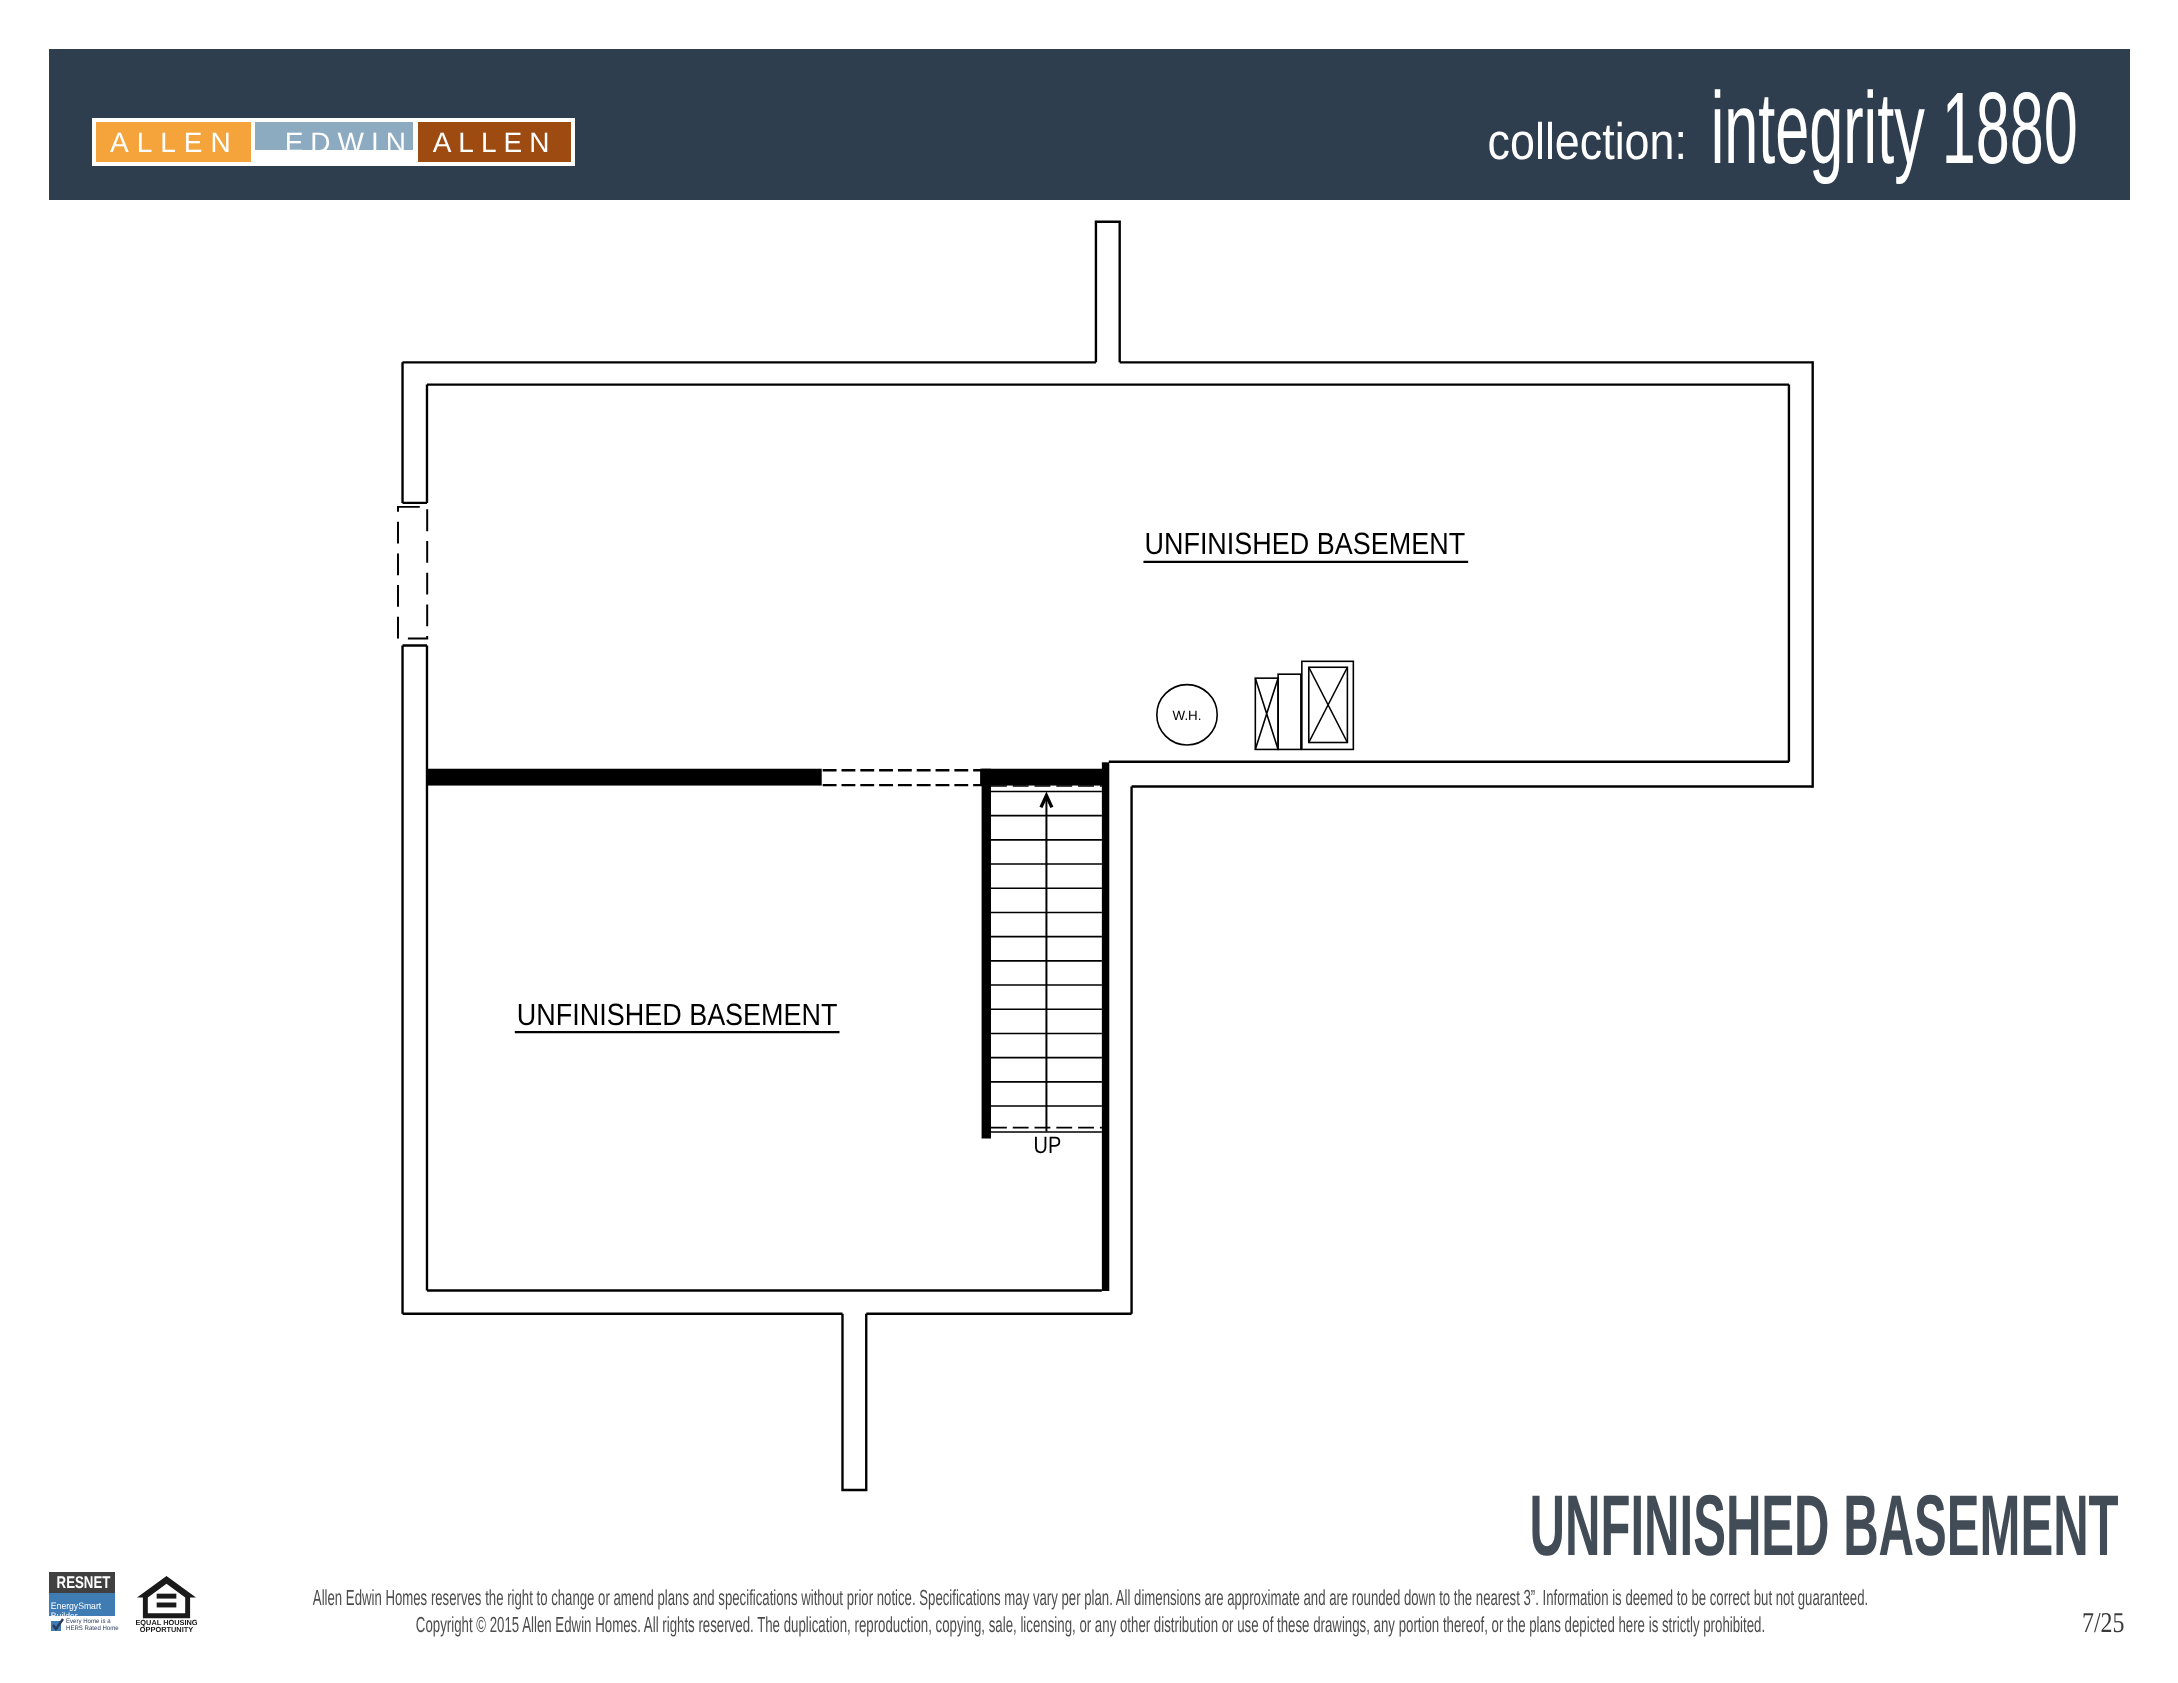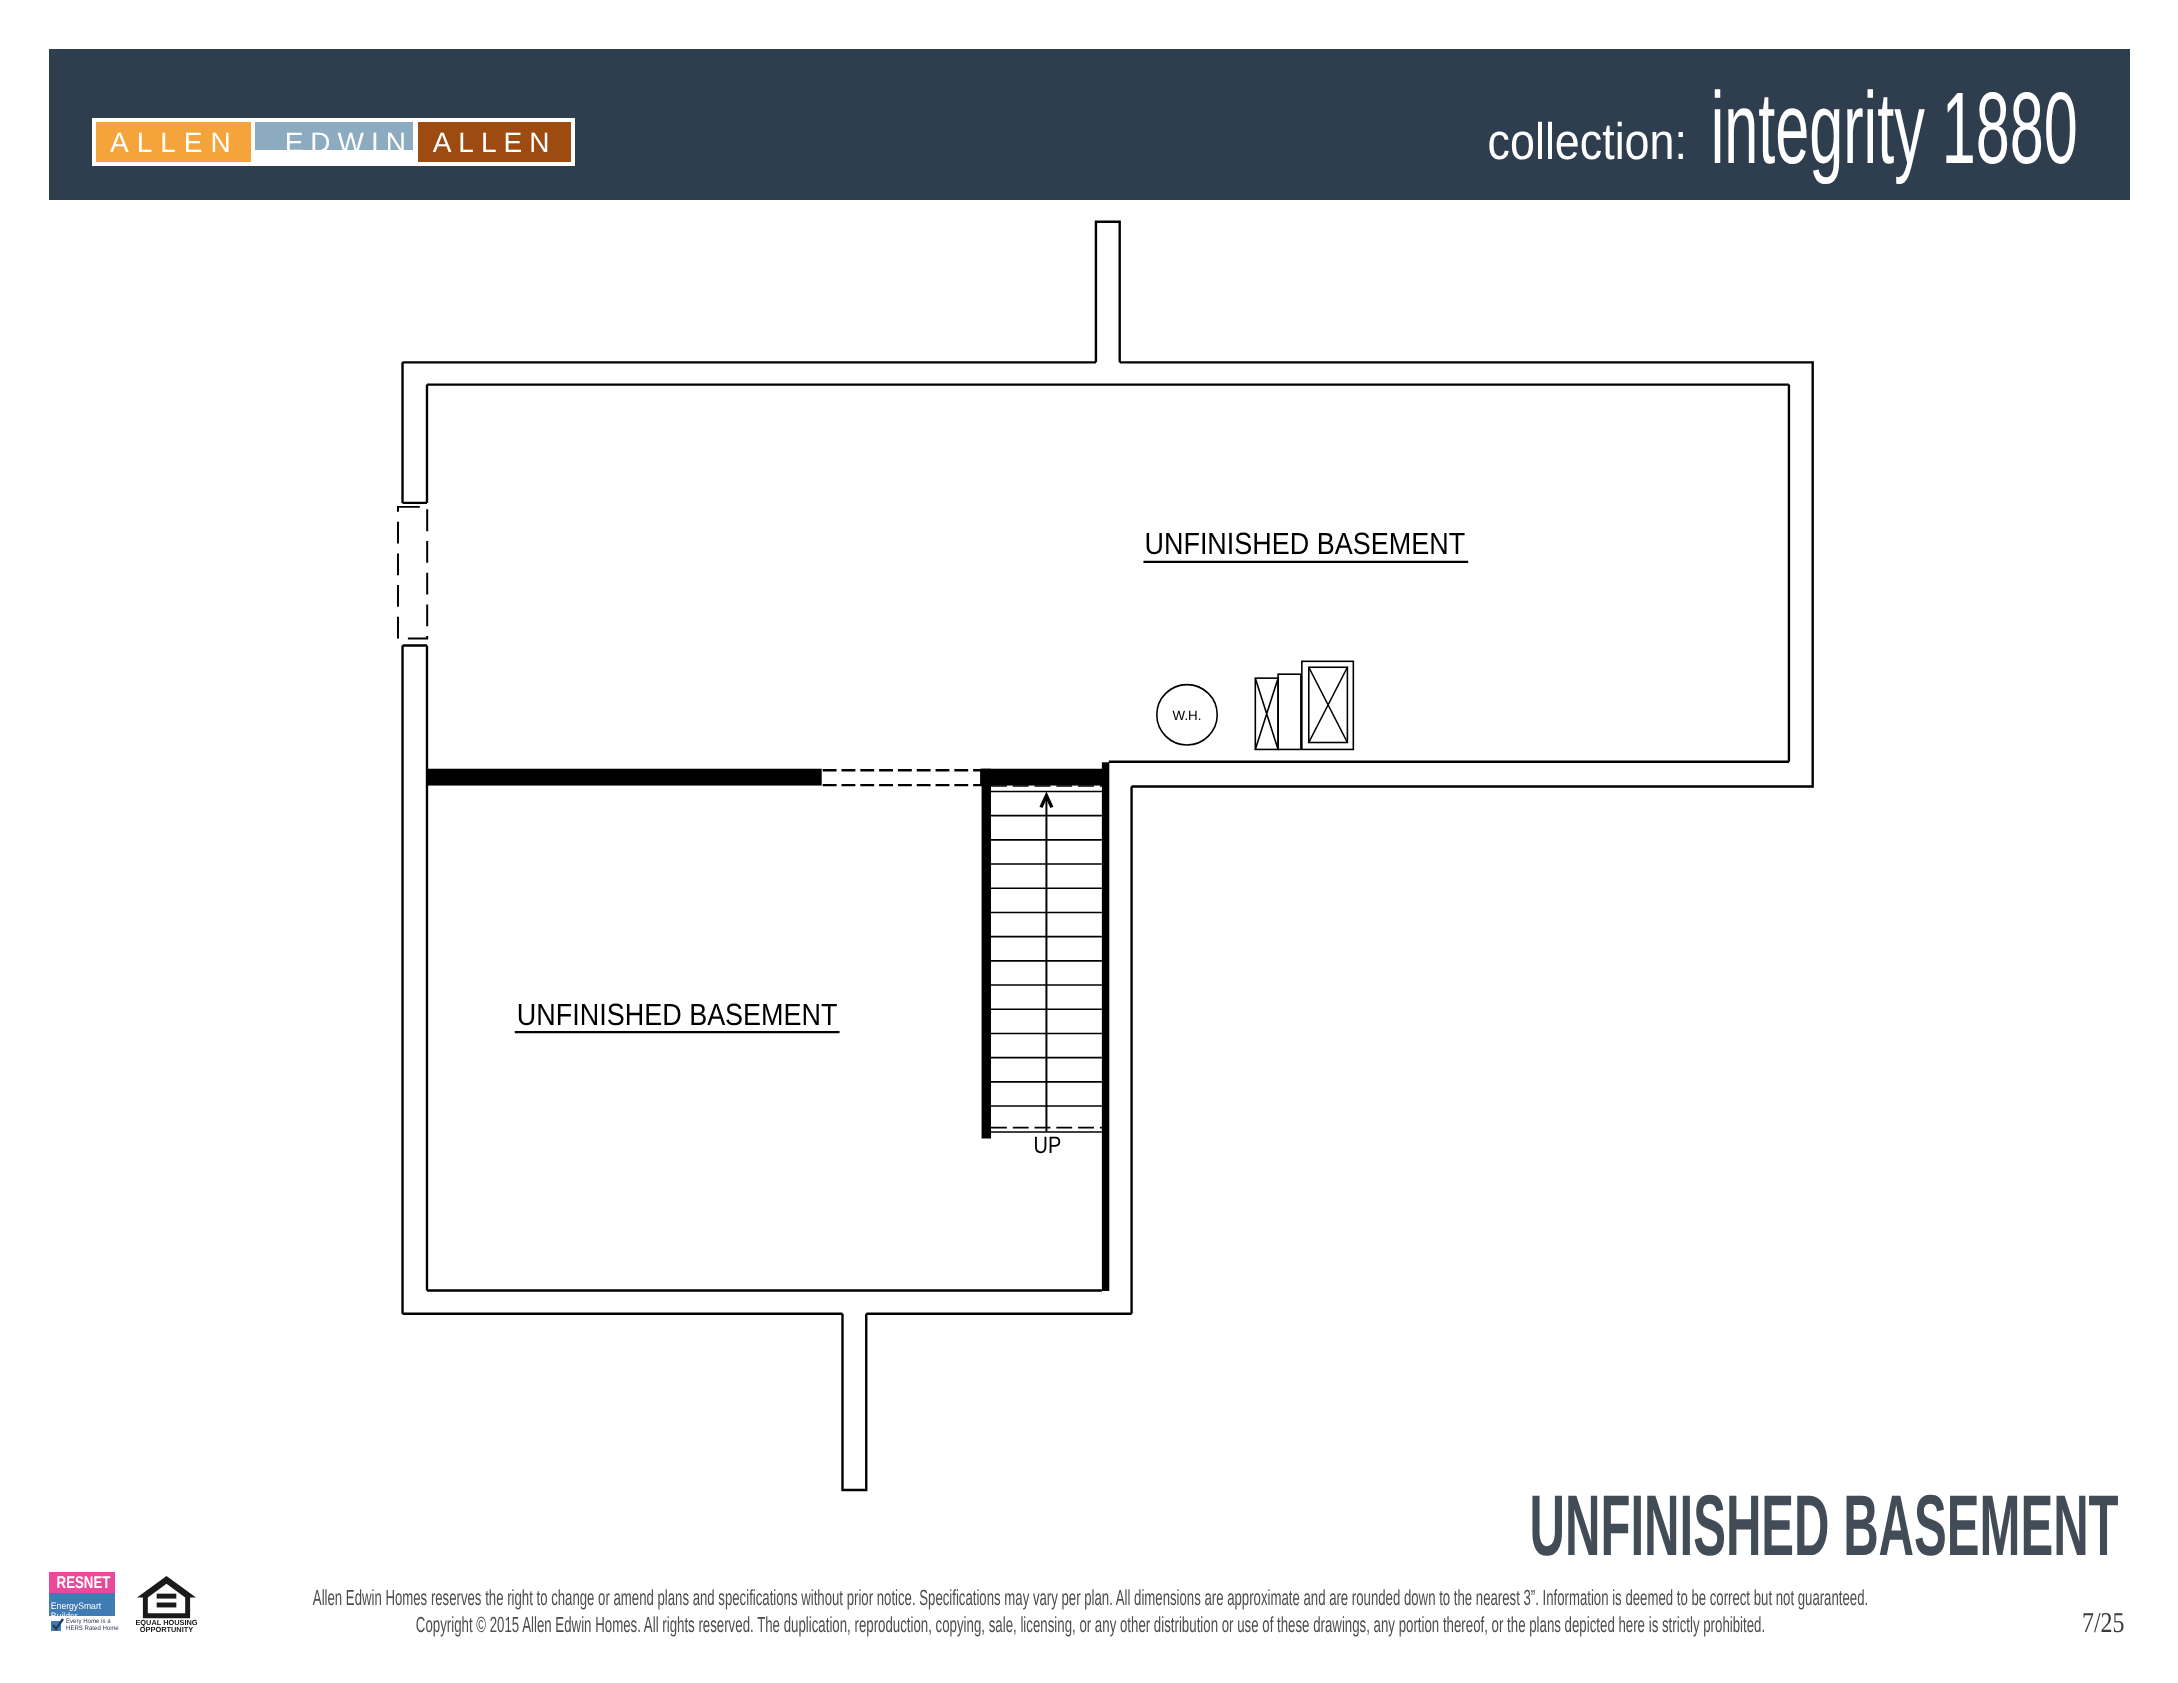--- a/index.html
+++ b/index.html
@@ -121,21 +121,21 @@
 
   <text x="316" y="221" font-size="22" fill="#4c4c4c" textLength="1571" lengthAdjust="spacingAndGlyphs">Allen Edwin Homes reserves the right to change or amend plans and specifications without prior notice. Specifications may vary per plan. All dimensions are approximate and are rounded down to the nearest 3”. Information is deemed to be correct but not guaranteed.</text>
 
   <text x="420" y="248" font-size="22" fill="#4c4c4c" textLength="1363" lengthAdjust="spacingAndGlyphs">Copyright © 2015 Allen Edwin Homes. All rights reserved. The duplication, reproduction, copying, sale, licensing, or any other distribution or use of these drawings, any portion thereof, or the plans depicted here is strictly prohibited.</text>
 
   <text x="2103" y="248" font-size="29" fill="#3a3a3a" font-family="Liberation Serif,serif" textLength="43" lengthAdjust="spacingAndGlyphs">7/25</text>
 </svg>
 
 <div class="abs" style="left:49px;top:1572px;width:66px;height:59px;">
 
-  <div class="abs" style="left:0;top:0;width:66px;height:21px;background:#ec4899;color:#fff;font-size:17px;font-weight:bold;text-align:center;line-height:22px;"><span style="display:inline-block;transform:scaleX(0.78);transform-origin:50% 50%;">RESNET</span></div>
+  <div class="abs" style="left:0;top:0;width:66px;height:21px;background:#404040;color:#fff;font-size:17px;font-weight:bold;text-align:center;line-height:22px;"><span style="display:inline-block;transform:scaleX(0.78);transform-origin:50% 50%;">RESNET</span></div>
 
   <div class="abs" style="left:0;top:21px;width:66px;height:23px;background:#3e7cb3;color:#fff;font-size:9.4px;line-height:10.4px;padding-top:8px;box-sizing:border-box;"><span style="display:inline-block;transform:scaleX(0.92);transform-origin:0 50%;padding-left:2px;">EnergySmart<br>Builder</span></div>
 
   <div class="abs" style="left:0;top:44px;width:66px;height:16px;background:#ffffff;">
     <svg width="16" height="16" viewBox="0 0 16 16" style="position:absolute;left:1px;top:1px;">
       <rect x="1" y="4" width="10" height="10" fill="#3e7cb3"></rect>
       <path d="M3,8 L6,12 L13,2" stroke="#2b3a5c" stroke-width="2.4" fill="none"></path>
     </svg>
     <div style="position:absolute;left:17px;top:2px;color:#2b3a5c;font-size:6.4px;line-height:7px;white-space:nowrap;"><span style="display:inline-block;transform:scaleX(0.95);transform-origin:0 50%;">Every Home is a<br>HERS Rated Home</span></div>
   </div>

